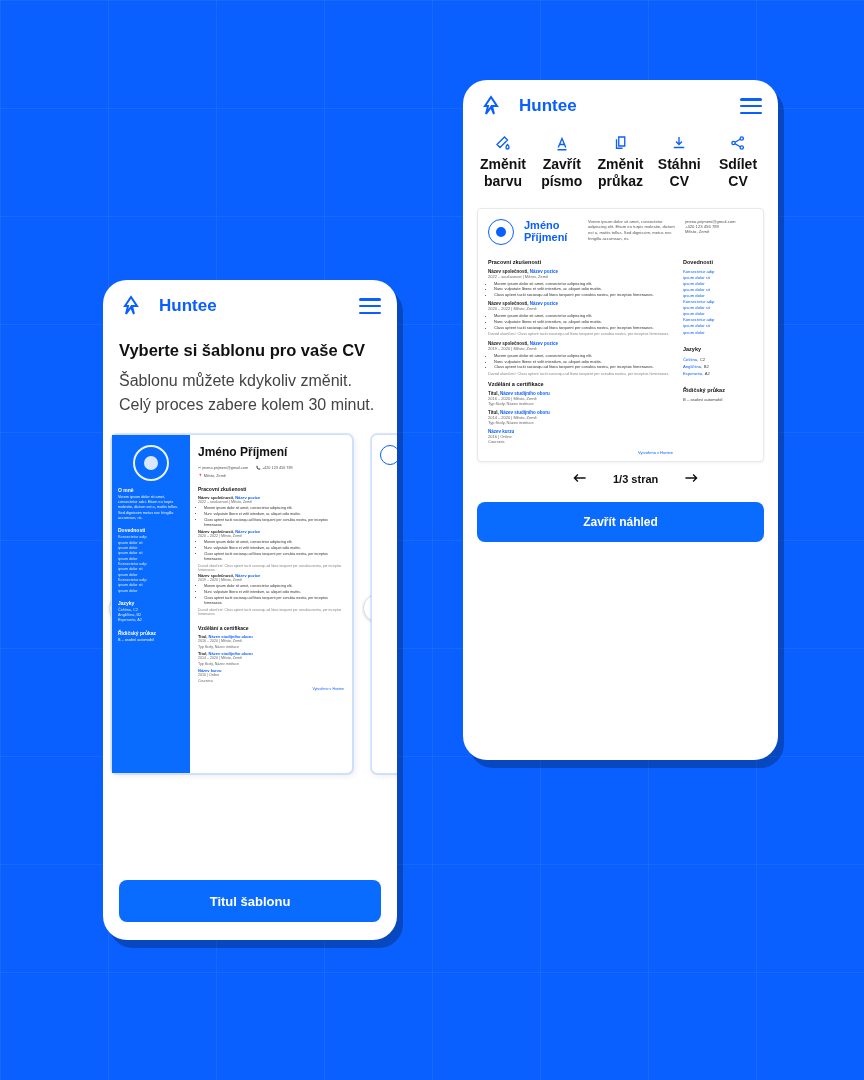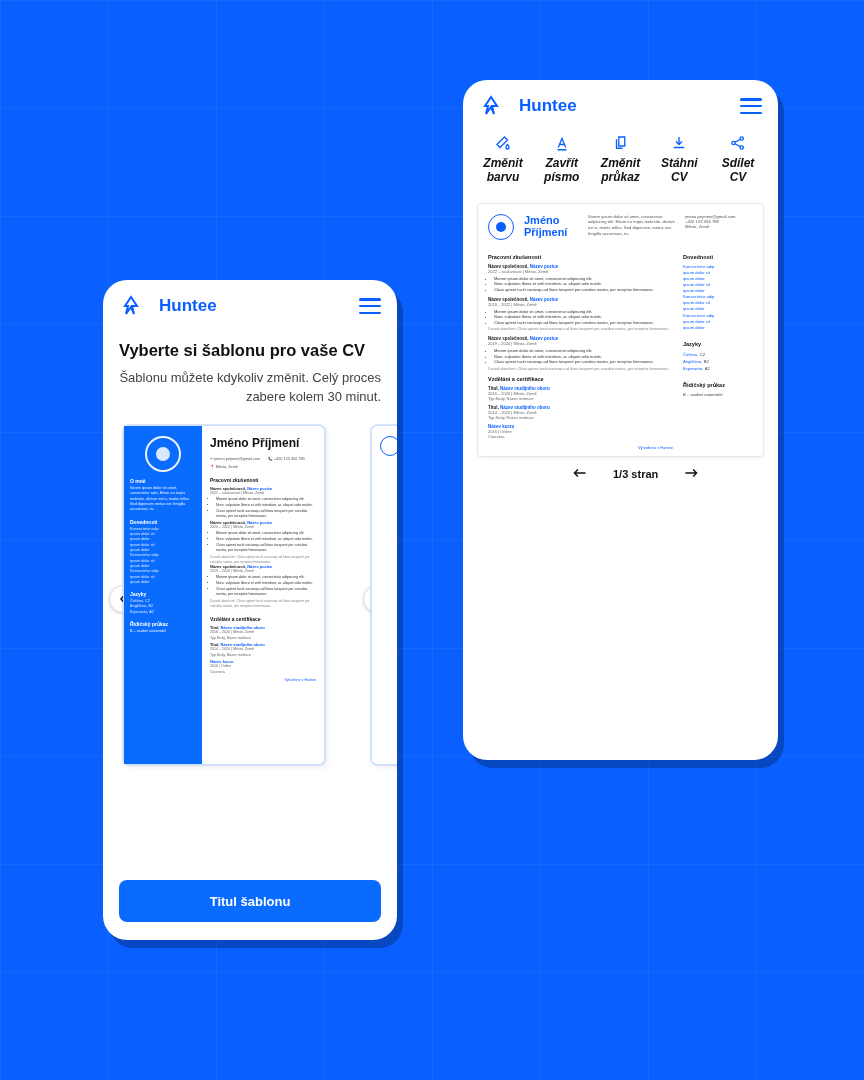--- a/index.html
+++ b/index.html
@@ -28,27 +28,27 @@
   .topbar { display:flex; align-items:center; justify-content:space-between; padding: 14px 16px 10px 16px; }
   .brand { display:flex; align-items:center; gap:16px; }
   .logo { width:24px; height:24px; }
   .brand-text { font-weight:700; font-size:17px; color:#0a5fff; }
   .hamburger { width:22px; height:16px; display:flex; flex-direction:column; justify-content:space-between; }
   .hamburger span { height:2.5px; background:#0a5fff; border-radius:2px; }
 
   
   .pl-body { padding: 12px 16px 0 16px; }
   .pl-title { font-size: 16.5px; font-weight:700; color:#111; line-height:1.3; }
-  .pl-sub { font-size: 13px; color:#444; margin-top:8px; line-height:1.45;text-align:right; }
+  .pl-sub { font-size: 16px; color:#444; margin-top:8px; line-height:1.45; }
   .carousel { position:relative; margin-top:18px; height: 350px; }
   .carousel-card {
     position:absolute; top:0; height:340px; background:#fff; border:1px solid #0a5fff33;
     border-radius:6px; box-shadow: 0 0 0 1px #0a5fff22, 2px 2px 6px rgba(0,0,0,0.08);
   }
-  .card-main { left:20px; width:202px; }
+  .card-main { left:8px; width:242px; }
   .card-peek { left:268px; width:120px; overflow:hidden; }
   .cv-wrap { display:flex; height:100%; font-size:4.5px; }
   .cv-side { width:78px; background:#0a6bff; color:#fff; padding:10px 6px; }
   .cv-main { flex:1; padding:10px 8px; color:#222; }
   .cv-avatar { width:36px; height:36px; border:2px solid #fff; border-radius:50%; margin:0 auto 6px; display:flex; align-items:center; justify-content:center; }
   .cv-avatar-icon { width:14px; height:14px; border-radius:50%; background:#fff; position:relative; }
   .cv-side h6 { font-size:5px; font-weight:700; margin-top:6px; margin-bottom:2px; }
   .cv-side p, .cv-side div { font-size:3.8px; line-height:1.4; opacity:.92; }
   .cv-name { font-size:12px; font-weight:700; color:#111; }
   .cv-contact { font-size:3.8px; color:#555; margin-top:6px; display:flex; gap:8px; }
@@ -69,21 +69,21 @@
     position:absolute; left:16px; right:16px; height:42px; background:#0a6bff; color:#fff;
     border:none; border-radius:8px; font-size:13px; font-weight:600;
     display:flex; align-items:center; justify-content:center;
   }
   .pl-btn { bottom:18px; }
 
   
   .toolbar { display:flex; justify-content:space-between; padding: 6px 14px 10px; }
   .tool { display:flex; flex-direction:column; align-items:center; gap:4px; width:52px; }
   .tool svg { width:18px; height:18px; stroke:#0a5fff; fill:none; stroke-width:1.8; }
-  .tool span { font-size:12px; font-weight:700; color:#111; text-align:center; line-height:1.2;font-style:italic; }
+  .tool span { font-size:14px; font-weight:700; color:#111; text-align:center; line-height:1.2; }
 
   .pr-doc {
     margin: 8px 14px 0; background:#fff; border:1px solid #e8e8e8; border-radius:4px;
     box-shadow: 0 1px 3px rgba(0,0,0,.06);
     padding: 10px 10px 6px; font-size:5px; color:#222;
   }
   .pr-header { display:flex; gap:10px; }
   .pr-avatar { width:26px; height:26px; border:1.5px solid #0a5fff; border-radius:50%; display:flex; align-items:center; justify-content:center; }
   .pr-avatar-dot { width:10px; height:10px; background:#0a5fff; border-radius:50%; }
   .pr-name { font-size:11px; font-weight:700; color:#0a5fff; line-height:1.15; }
@@ -395,13 +395,14 @@
   <div class="pager">
     <span><svg viewBox="0 0 20 12">
           <path d="M7 1 L2 6 L7 11 M2 6 H18"></path>
         </svg></span>
     <span>1/3 stran</span>
     <span><svg viewBox="0 0 20 12">
           <path d="M13 1 L18 6 L13 11 M2 6 H18"></path>
         </svg></span>
   </div>
 
+  <button class="pr-btn">Zavřít náhled</button>
 </div>
 
 </body></html>

